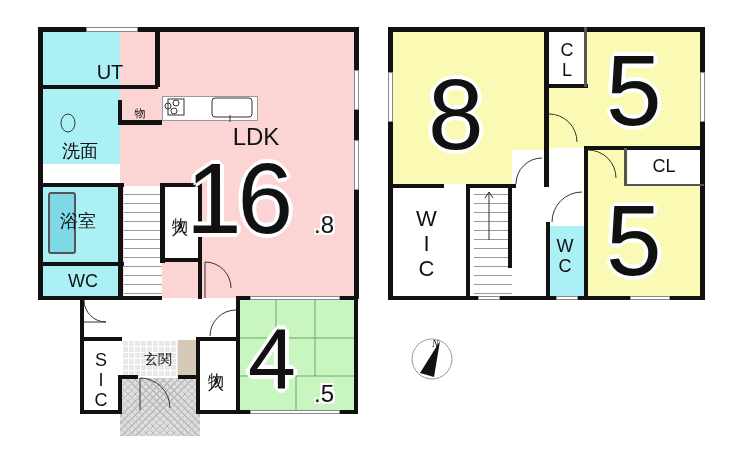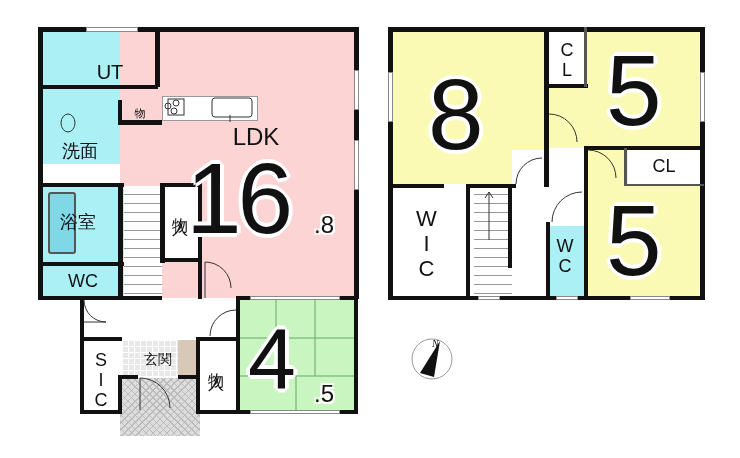--- a/index.html
+++ b/index.html
@@ -101,21 +101,21 @@
       <rect x="168" y="99" width="16" height="16"></rect>
       <rect x="212" y="98" width="40" height="19" rx="3"></rect>
       <line x1="230" y1="115" x2="230" y2="122"></line>
       <ellipse cx="68" cy="123" rx="7" ry="9"></ellipse>
     </g>
   </svg>
 
   <div class="lbl" style="left:80px;top:62px;width:60px;font-size:20px;font-family:'Liberation Sans',sans-serif;">UT</div>
   <div class="lbl" style="left:50px;top:142px;width:60px;font-size:18px;">洗面</div>
   <div class="lbl" style="left:132px;top:108px;width:16px;font-size:11px;">物</div>
-  <div class="lbl" style="left:48px;top:213px;width:60px;font-size:18px;">浴室</div>
+  <div class="lbl" style="left:48px;top:213px;width:60px;font-size:18px;font-family:Liberation Mono, monospace;">浴室</div>
   <div class="lbl" style="left:58px;top:272px;width:50px;font-size:18px;font-family:'Liberation Sans',sans-serif;">WC</div>
   <div class="lbl vtext" style="left:172px;top:205px;font-size:16px;">物入</div>
   <div class="lbl" style="left:216px;top:125px;width:80px;font-size:24px;font-family:'Liberation Sans',sans-serif;">LDK</div>
   <div class="big" style="left:186px;top:148px;font-size:100px;letter-spacing:-4px;">16</div>
   <div class="small-dec" style="left:314px;top:213px;font-size:24px;">.8</div>
   <div class="lbl" style="left:138px;top:352px;width:40px;font-size:14px;">玄関</div>
   <div class="lbl vtext" style="left:92px;top:350px;font-size:18px;font-family:'Liberation Sans',sans-serif;letter-spacing:0;">SIC</div>
   <div class="lbl vtext" style="left:208px;top:360px;font-size:16px;">物入</div>
   <div class="big" style="left:248px;top:315px;font-size:86px;">4</div>
   <div class="small-dec" style="left:314px;top:382px;font-size:24px;">.5</div>

